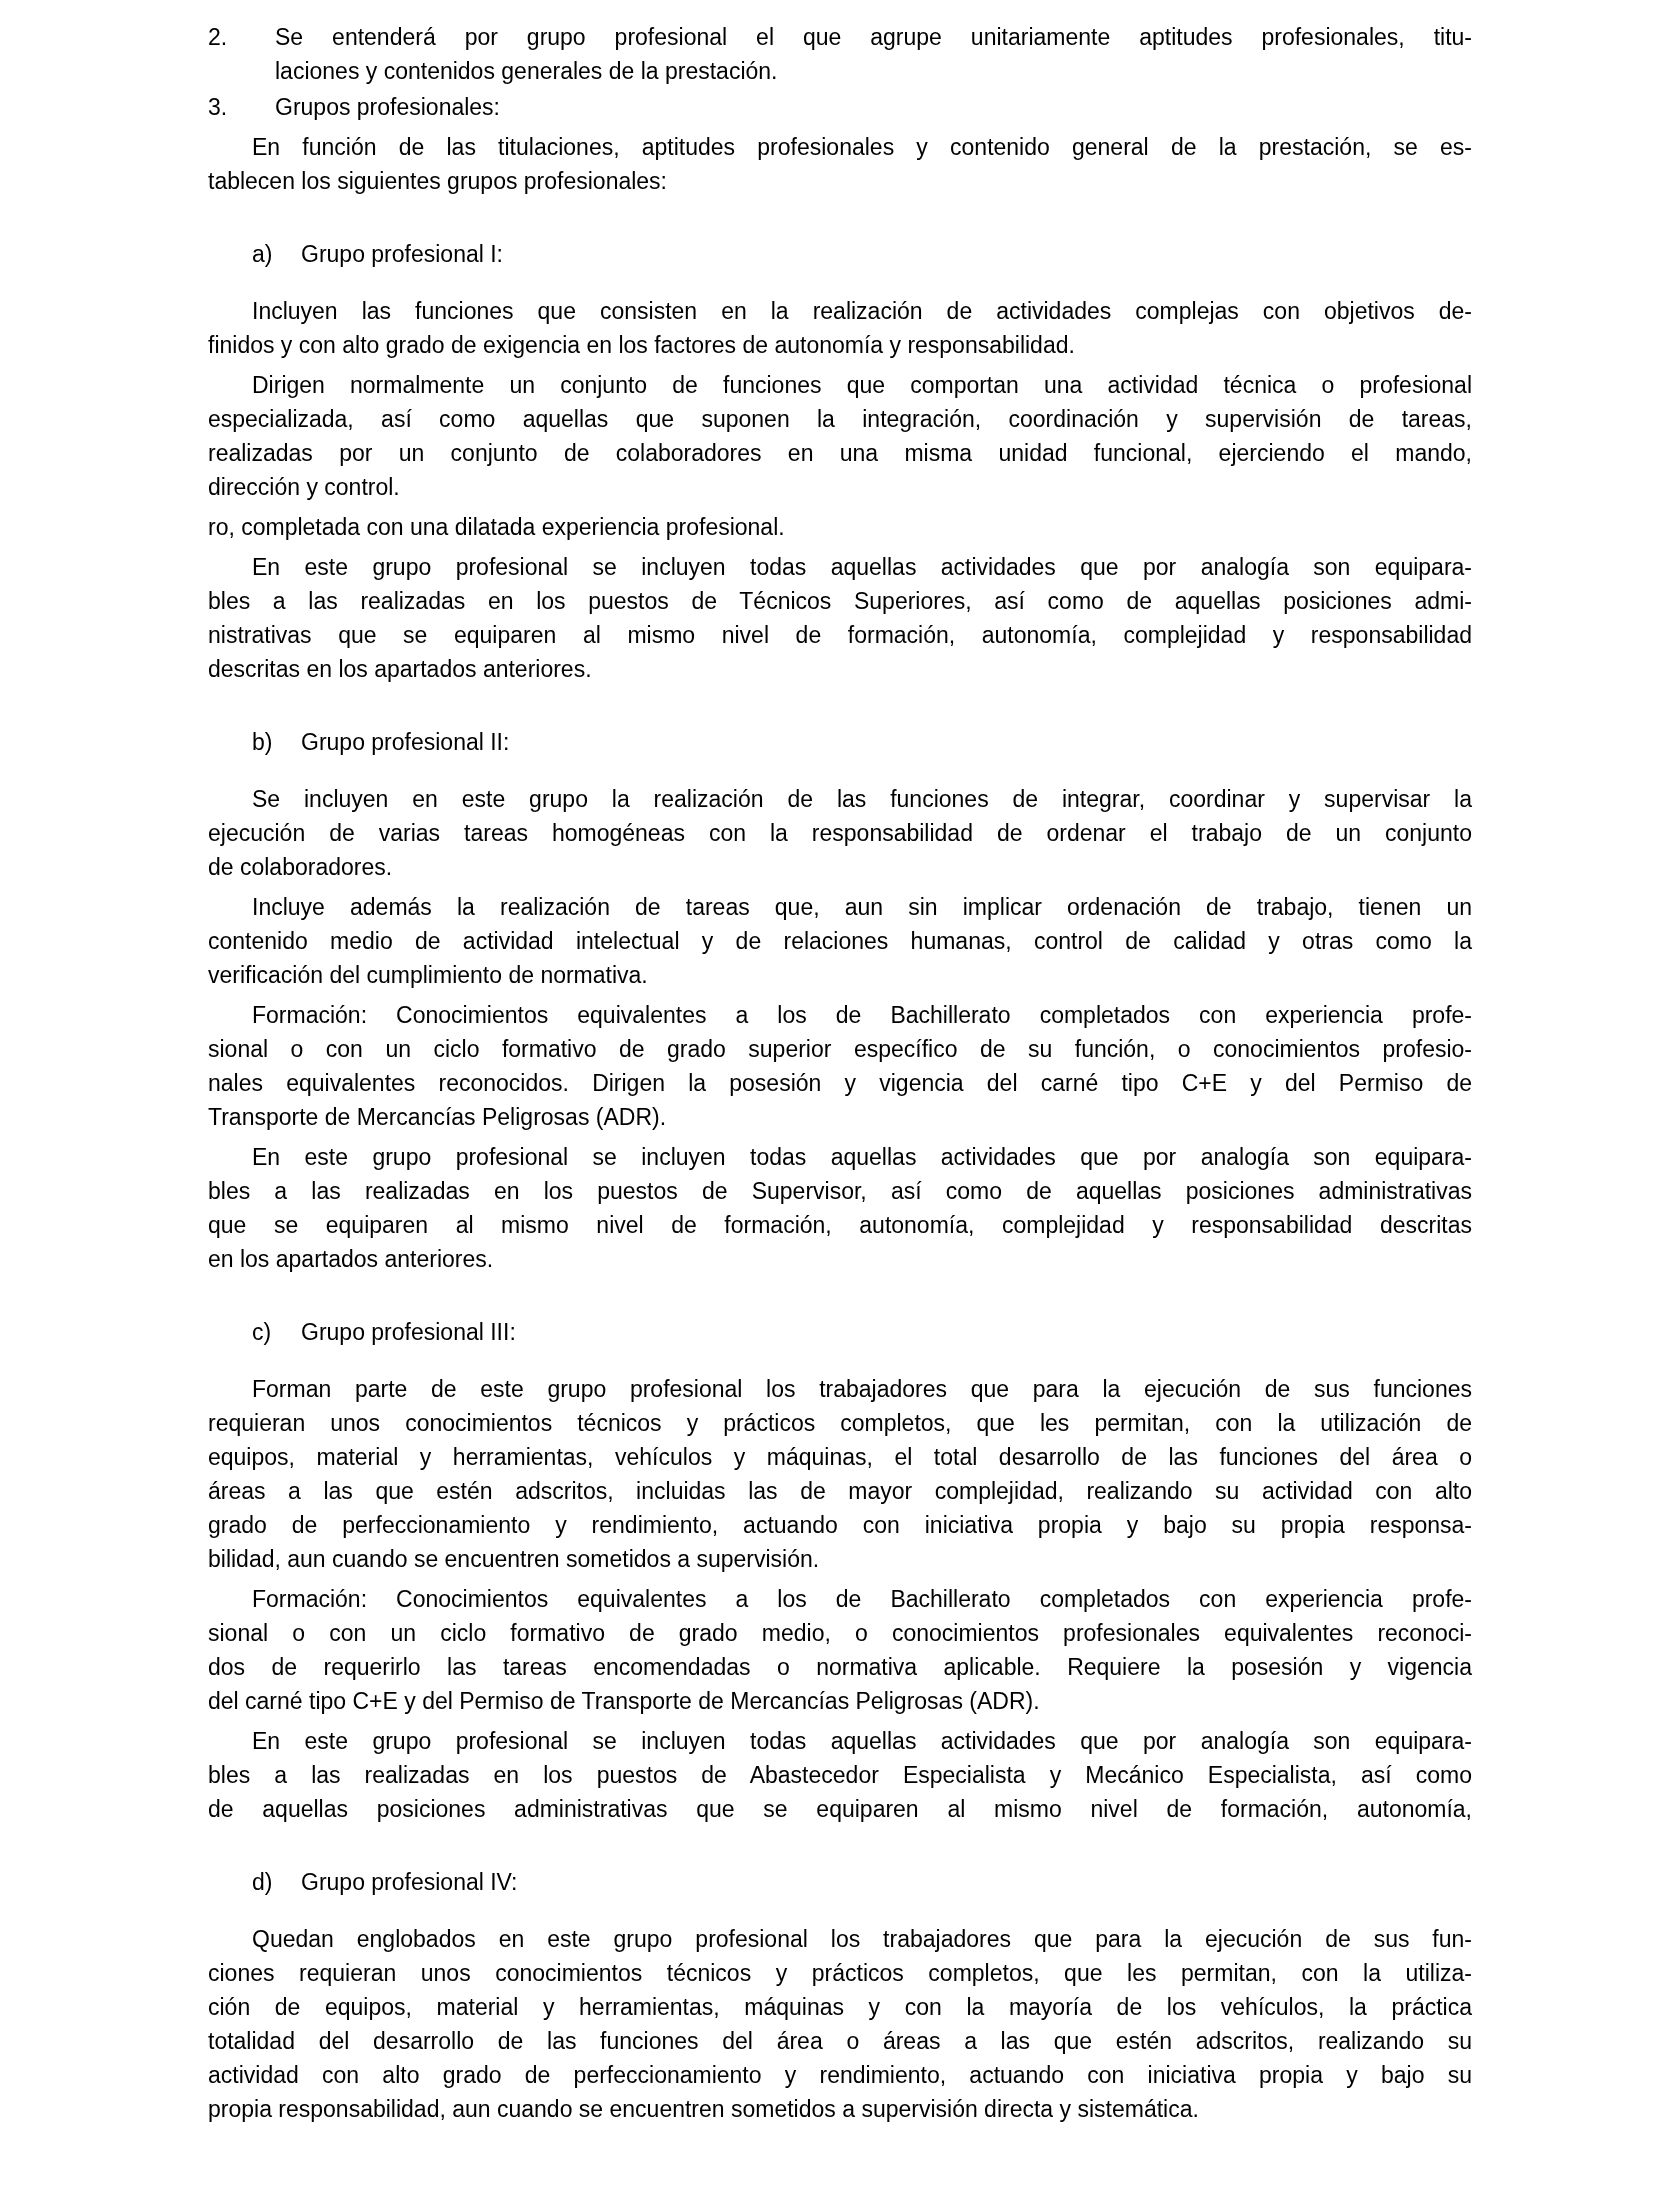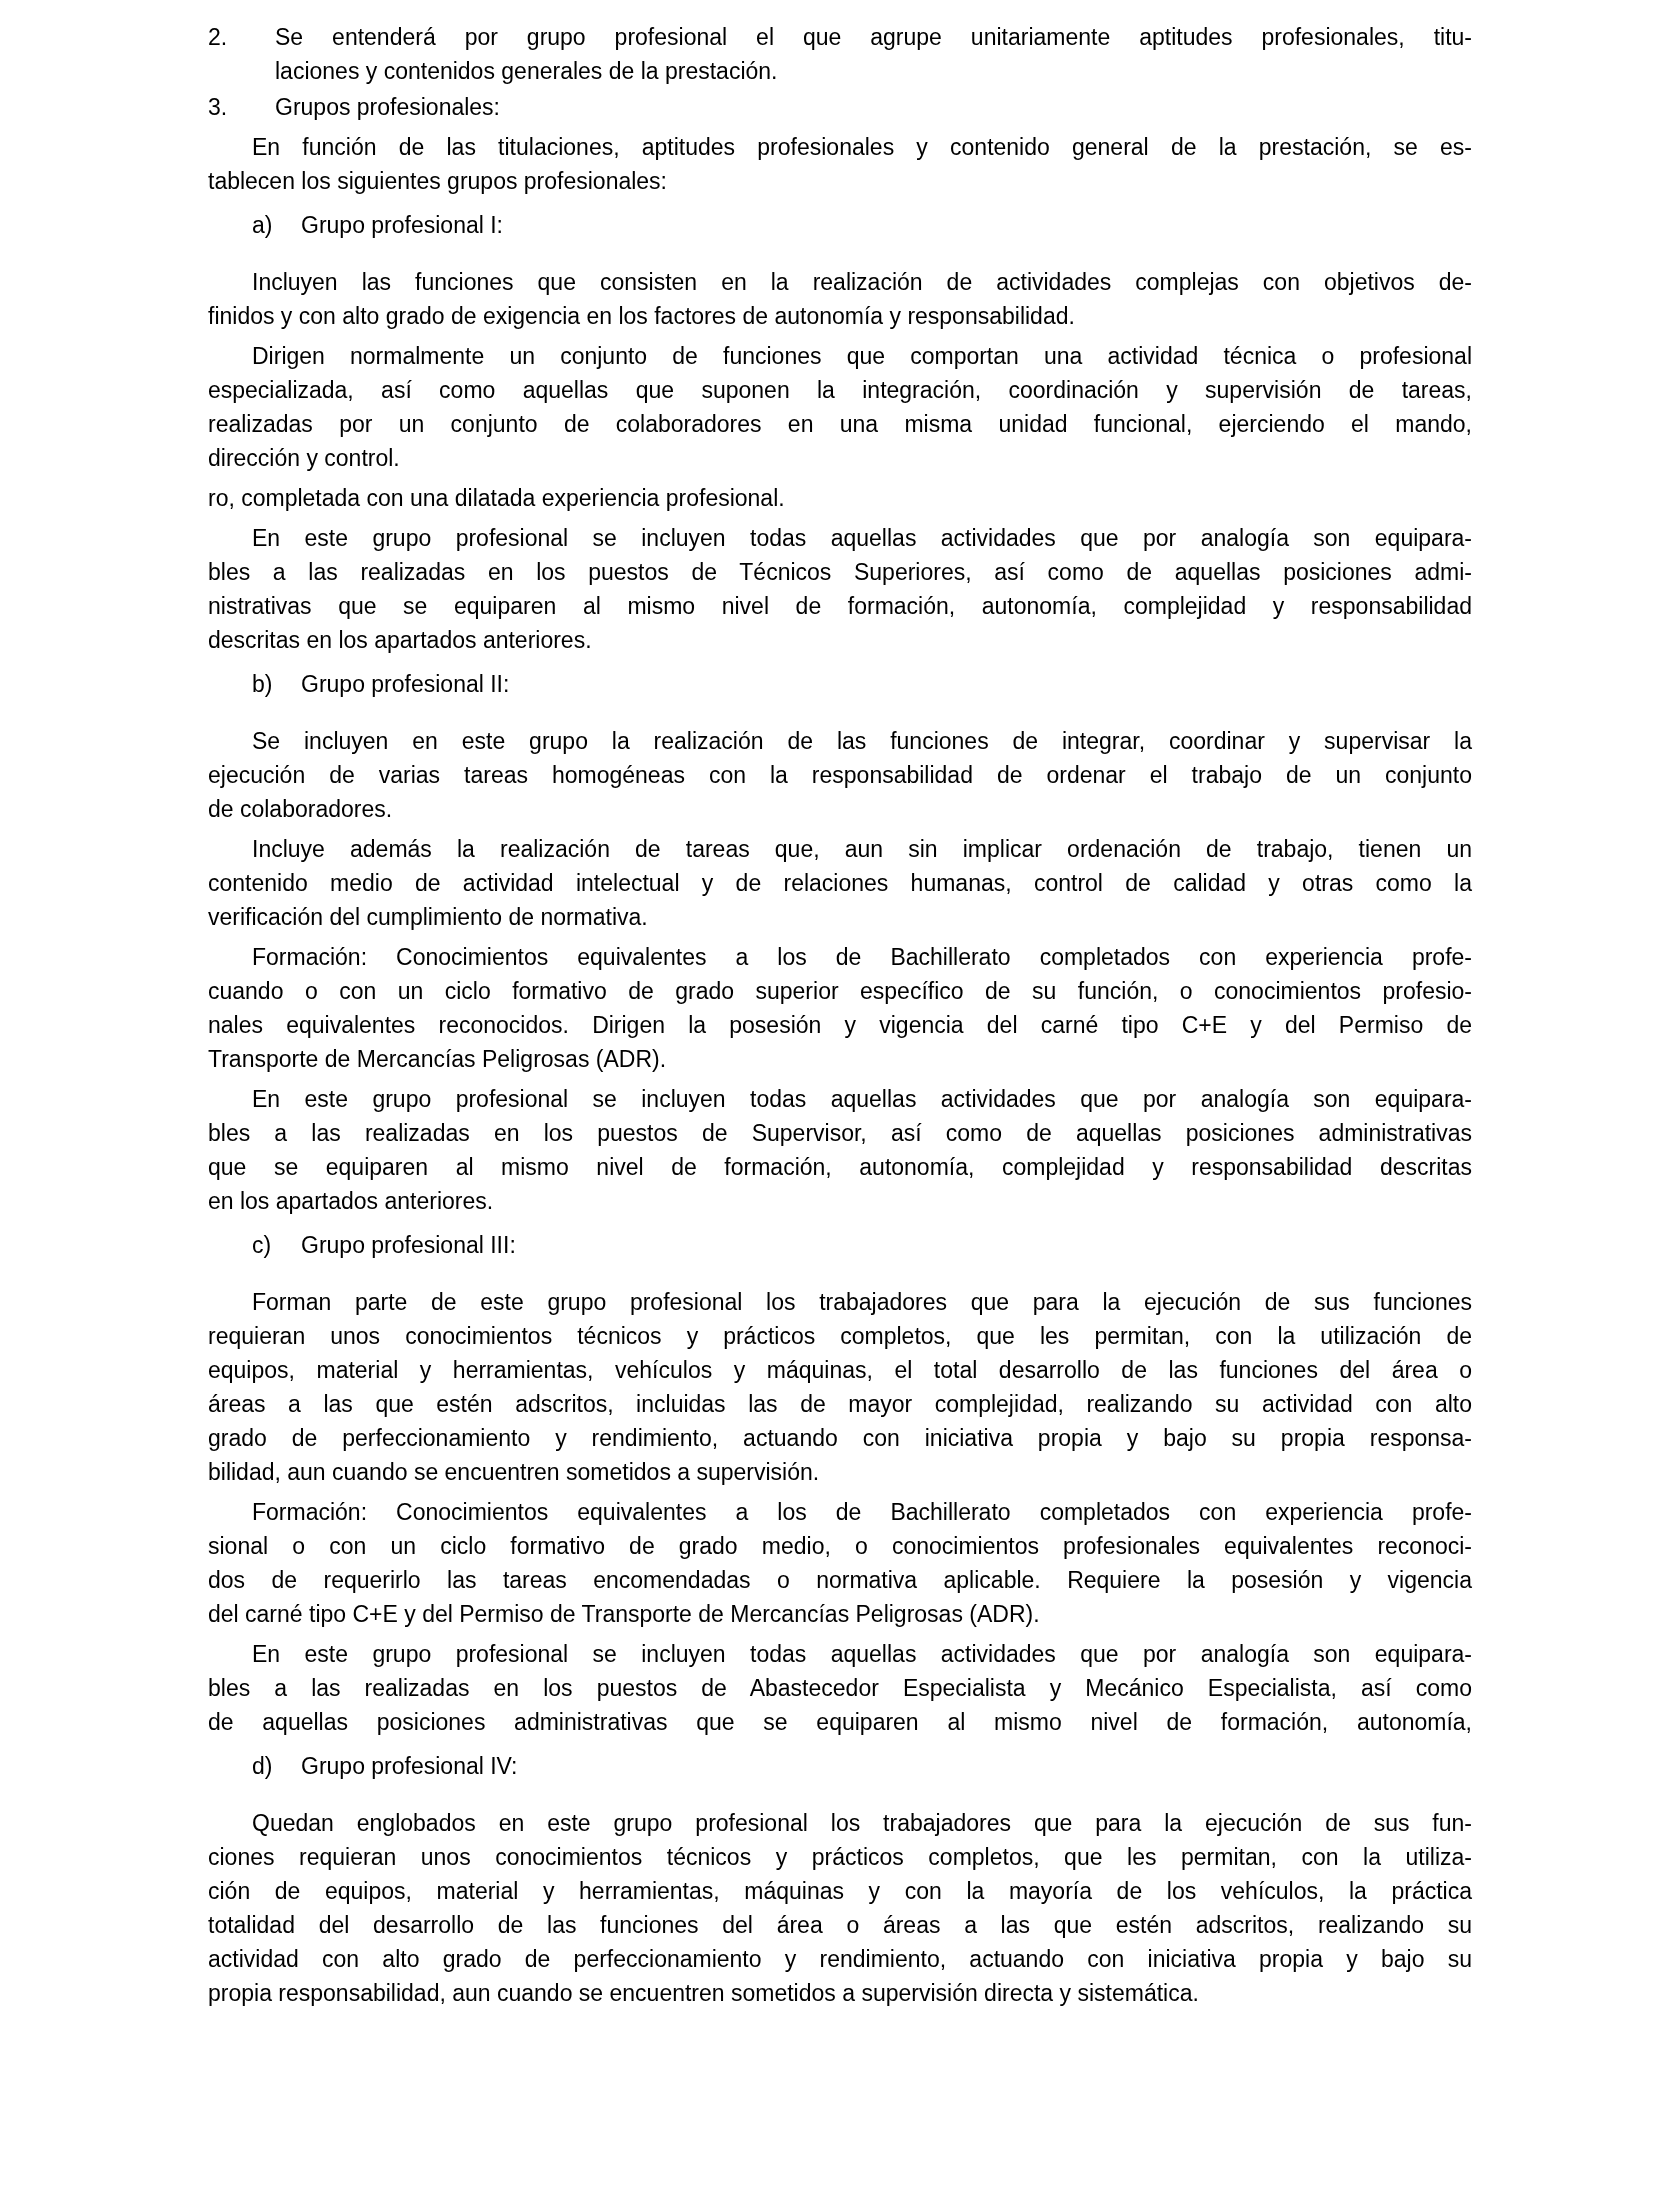--- a/index.html
+++ b/index.html
@@ -16,21 +16,21 @@
   }
   .content {
     position: absolute;
     left: 208px;
     top: 20px;
     width: 1264px;
   }
   .block { margin-top: 6px; }
   .block:first-child { margin-top: 0; }
   .list-item + .list-item { margin-top: 1.5px; }
-  .heading { margin-top: 10px; margin-left: 44px; }
+  .heading { margin-top: 39px; margin-left: 44px; }
   .heading + .block { margin-top: 23px; }
 
   .list-item { position: relative; padding-left: 67px; }
   .list-item .num { position: absolute; left: 0; top: 0; }
 
   .line { text-align: justify; text-align-last: justify; }
   .line.last { text-align-last: left; }
   .paragraph .line.first { padding-left: 44px; }
 
   .h-marker { display: inline-block; width: 49px; }
@@ -79,21 +79,21 @@
         <div class="line">ejecución de varias tareas homogéneas con la responsabilidad de ordenar el trabajo de un conjunto</div>
         <div class="line last">de colaboradores.</div>
       </div>
       <div class="block paragraph">
         <div class="line first">Incluye además la realización de tareas que, aun sin implicar ordenación de trabajo, tienen un</div>
         <div class="line">contenido medio de actividad intelectual y de relaciones humanas, control de calidad y otras como la</div>
         <div class="line last">verificación del cumplimiento de normativa.</div>
       </div>
       <div class="block paragraph">
         <div class="line first">Formación: Conocimientos equivalentes a los de Bachillerato completados con experiencia profe-</div>
-        <div class="line">cuando o con un ciclo formativo de grado superior específico de su función, o conocimientos profesio-</div>
+        <div class="line">sional o con un ciclo formativo de grado superior específico de su función, o conocimientos profesio-</div>
         <div class="line">nales equivalentes reconocidos. Dirigen la posesión y vigencia del carné tipo C+E y del Permiso de</div>
         <div class="line last">Transporte de Mercancías Peligrosas (ADR).</div>
       </div>
       <div class="block paragraph">
         <div class="line first">En este grupo profesional se incluyen todas aquellas actividades que por analogía son equipara-</div>
         <div class="line">bles a las realizadas en los puestos de Supervisor, así como de aquellas posiciones administrativas</div>
         <div class="line">que se equiparen al mismo nivel de formación, autonomía, complejidad y responsabilidad descritas</div>
         <div class="line last">en los apartados anteriores.</div>
       </div>
       <div class="block heading"><span class="h-marker">c)</span><span class="h-text">Grupo profesional III:</span></div>

